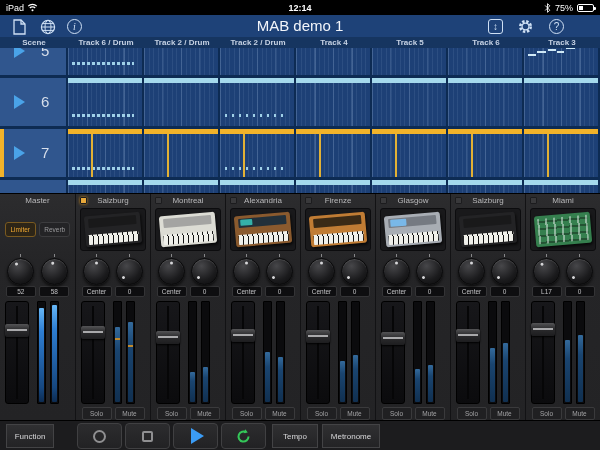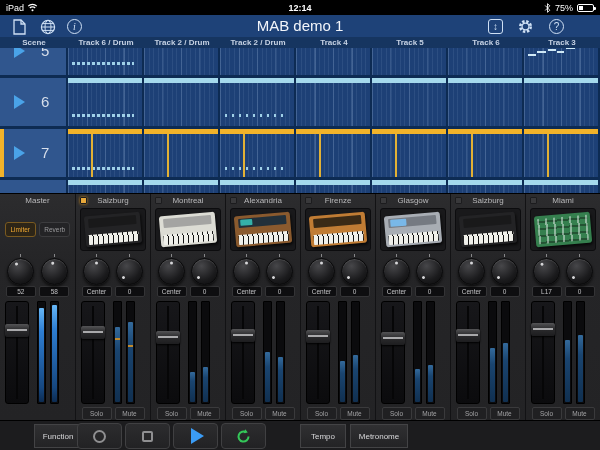--- a/index.html
+++ b/index.html
@@ -97,21 +97,21 @@
   .mfill.dim{background:linear-gradient(180deg,#3f85c4,#1e558c 30%,#123a63);opacity:.78;}
   .peak{position:absolute;left:1px;right:1px;height:2px;background:#c08a2e;}
   .sm{height:18px;display:flex;justify-content:space-around;align-items:center;padding:0 4px;}
   .smbtn{width:30px;height:13px;background:#202022;border:1px solid #3a3a3c;border-radius:2px;
     font-size:6.5px;line-height:11px;text-align:center;color:#a2a2a4;cursor:pointer;}
 
   
   .transport{position:absolute;top:420px;left:0;width:600px;height:30px;background:#1c1c1e;border-top:1px solid #000;}
   .tbtn{position:absolute;top:3px;height:24px;background:linear-gradient(180deg,#303032,#232325);
     border:1px solid #434345;border-radius:0;color:#d8d8da;font-size:8px;
-    display:flex;align-items:center;justify-content:center;cursor:pointer;margin-left:28px;}
+    display:flex;align-items:center;justify-content:center;cursor:pointer;}
   .ticon{position:absolute;top:2px;width:45px;height:26px;background:linear-gradient(180deg,#2c2c2e,#222224);
     border:1px solid #404042;border-radius:4px;display:flex;align-items:center;justify-content:center;cursor:pointer;}
   .rec{width:13px;height:13px;border:2px solid #8f8f91;border-radius:50%;}
   .stp{width:11px;height:11px;border:2px solid #8f8f91;border-radius:2px;}
   .ply{width:0;height:0;border-left:13px solid #3b9cf5;border-top:8px solid transparent;border-bottom:8px solid transparent;margin-left:3px;}
 </style>
 </head>
 <body>
 
 <div class="screen">

